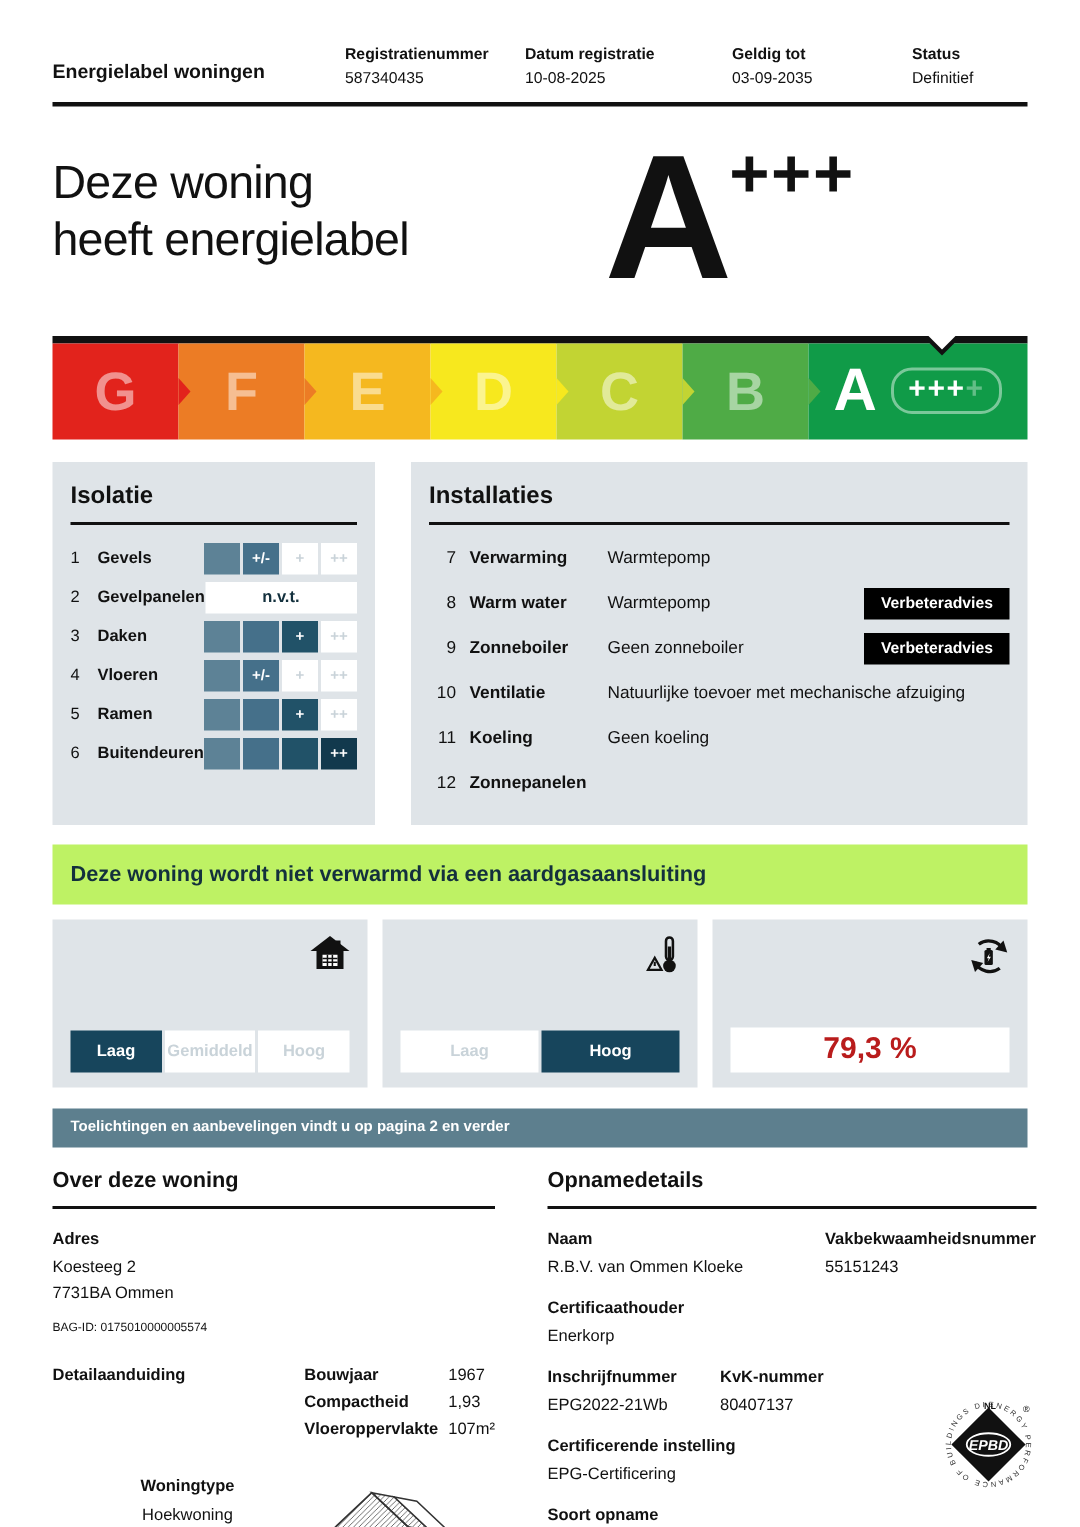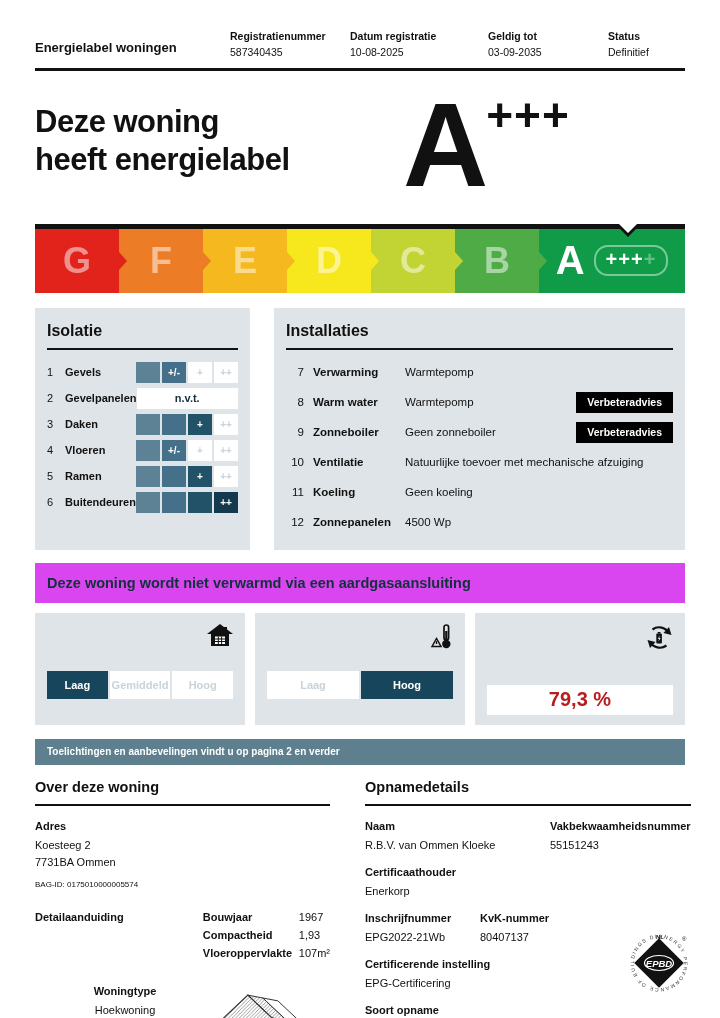--- a/index.html
+++ b/index.html
@@ -12,21 +12,21 @@
   .doc-header { display:flex; align-items:flex-start; }
   .doc-title { flex:1; font-size:13px; font-weight:bold; padding-top:10px; }
   .header-field { font-size:10.5px; }
   .hf-0 { width:120px; } .hf-1 { width:138px; } .hf-2 { width:120px; } .hf-3 { width:77px; }
   .header-field .lab { font-weight:bold; }
   .header-field .val { margin-top:4px; }
   .top-rule { height:3px; background:#111; margin-top:10px; }
 
   
   .hero { margin-top:26px; display:flex; align-items:flex-start; }
-  .hero-text { width:340px; font-size:31px; font-weight:bold; line-height:1.22; letter-spacing:-0.5px; padding-top:6px; }
+  .hero-text { width:340px; font-size:31px; font-weight:normal; line-height:1.22; letter-spacing:-0.5px; padding-top:6px; }
   .hero-label { display:flex; align-items:flex-start; margin-left:28px; }
   .hero-letter { font-size:118px; font-weight:bold; line-height:0.82; letter-spacing:-2px; }
   .hero-plus { font-size:46px; font-weight:bold; line-height:0.8; margin-top:0px; letter-spacing:1px; }
 
   
   .scale-wrap { position:relative; margin-top:30px; }
   .scale-topbar { height:5px; background:#111; }
   .scale-row { display:flex; height:64px; }
   .scale-seg { position:relative; display:flex; align-items:center; justify-content:center; flex:0 0 84px; }
   .scale-seg.is-a { flex:1 1 auto; }
@@ -60,29 +60,29 @@
              justify-content:center; font-size:11px; font-weight:bold; color:#13303d; }
 
   .inst-row { display:flex; align-items:center; min-height:21px; margin-bottom:9px; }
   .inst-num { width:18px; font-size:11.5px; text-align:right; }
   .inst-label { width:92px; font-size:11.5px; font-weight:bold; margin-left:9px; }
   .inst-value { font-size:11.5px; flex:1; padding-right:4px; }
   .advice-btn { background:#000000; color:#fff; border:none; font-family:inherit; font-size:10.5px; font-weight:bold;
                 height:21px; padding:0 11px; margin-left:auto; cursor:pointer; white-space:nowrap; }
 
   
-  .aardgas { margin-top:13px; height:40px; background:#d946ef; display:flex; align-items:center;
+  .aardgas { margin-top:13px; height:40px; background:#bef264; display:flex; align-items:center;
              padding-left:12px; font-size:14.5px; font-weight:bold; color:#13303d; }
 
   
   .cards { display:flex; gap:10px; margin-top:10px; }
   .card { position:relative; flex:1; height:112px; background:#dfe4e8; padding:11px 12px; }
   .card-title { font-size:13.5px; font-weight:bold; line-height:1.32; padding-right:34px; }
   .card-icon { position:absolute; top:10px; right:11px; }
-  .toggle { position:absolute; left:12px; right:12px; bottom:26px; display:flex; gap:2px; height:28px; }
+  .toggle { position:absolute; left:12px; right:12px; bottom:10px; display:flex; gap:2px; height:28px; }
   .toggle-opt { flex:1; display:flex; align-items:center; justify-content:center; font-size:11px; font-weight:bold;
                 background:#fff; color:#c9d3d9; cursor:pointer; }
   .toggle-opt.sel { background:#17455c; color:#fff; }
   .value-box { position:absolute; left:12px; right:12px; bottom:10px; height:30px; background:#fff;
                display:flex; align-items:center; justify-content:center; font-size:20px; font-weight:bold; color:#b91c1c; }
 
   
   .notice { margin-top:14px; height:26px; background:#5d7f8e; color:#fff; display:flex; align-items:center;
             padding-left:12px; font-size:10px; font-weight:bold; }
 
@@ -269,21 +269,20 @@
             <span class="inst-value">Natuurlijke toevoer met mechanische afzuiging</span>
           </div>
           <div class="inst-row">
             <span class="inst-num">11</span>
             <span class="inst-label">Koeling</span>
             <span class="inst-value">Geen koeling</span>
           </div>
           <div class="inst-row">
             <span class="inst-num">12</span>
             <span class="inst-label">Zonnepanelen</span>
-            <span class="inst-value">4500 Wp</span>
           </div>
         </div>
     </div>
   </div>
 
   <div class="aardgas">Deze woning wordt niet verwarmd via een aardgasaansluiting</div>
 
   <div class="cards" id="cards-row">
       <div class="card">
         <div class="card-title">

